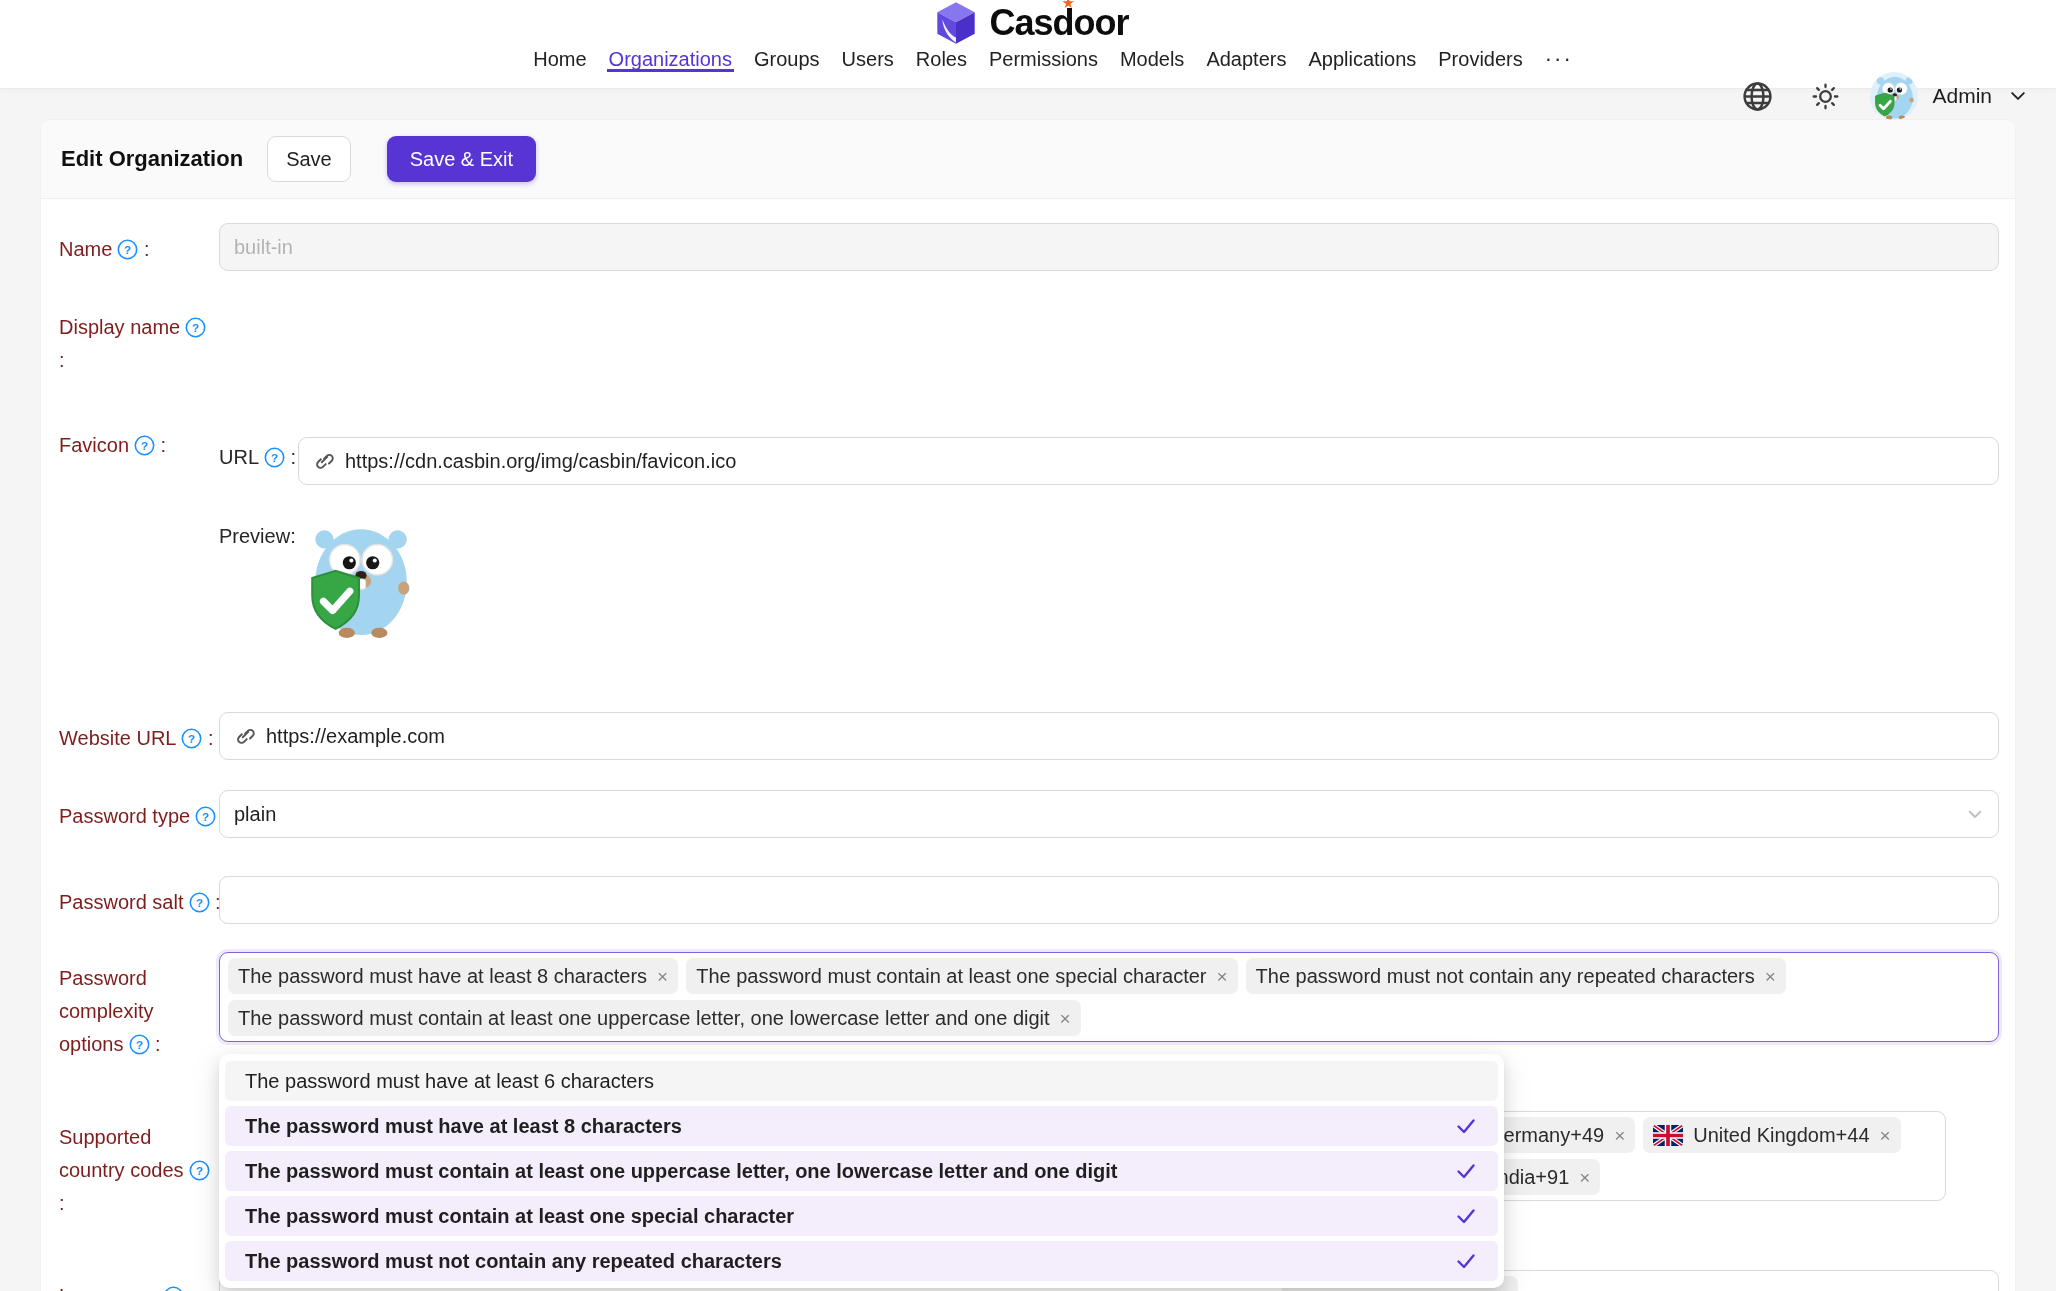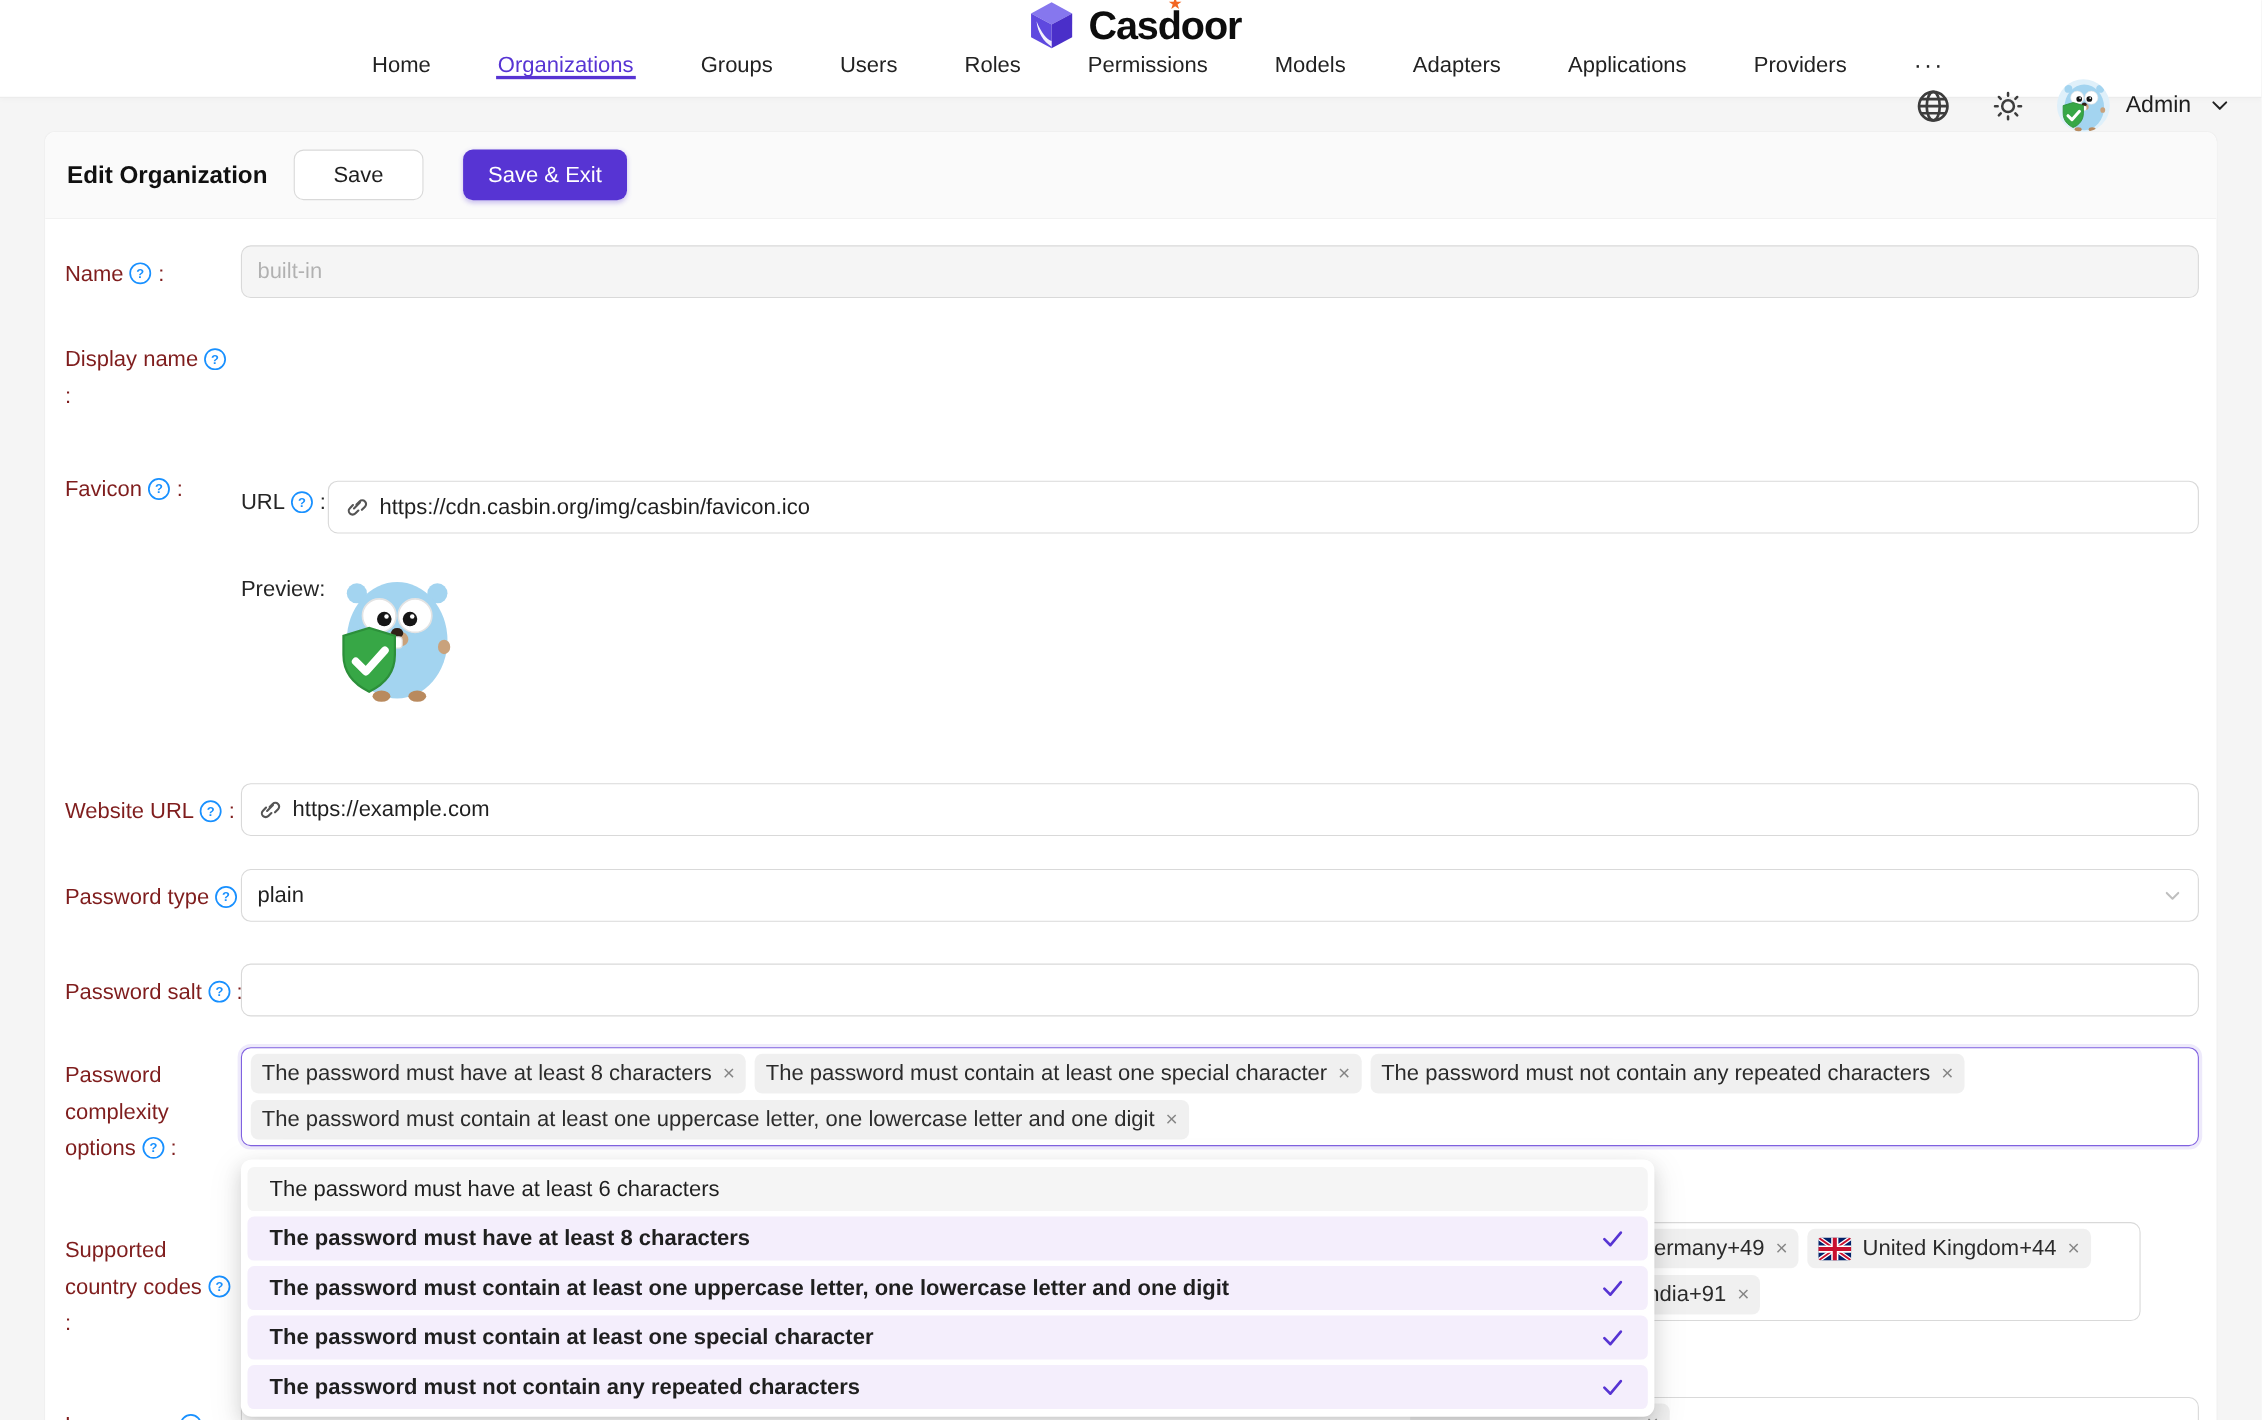--- a/index.html
+++ b/index.html
@@ -12,38 +12,38 @@
   .topbar {
     position: relative; z-index: 50; height: 88px; background:#fff;
     display:flex; align-items:center; padding:0 28px 0 34px;
     box-shadow: 0 1px 0 #ebebeb, 0 2px 6px rgba(0,0,0,.03);
     flex-direction: column;
   }
   .logo { display:flex; align-items:center; gap:10px; position:relative; cursor:pointer; }
   .logo svg { width:46px; height:46px; }
   .logo-text { font-size:36px; font-weight:bold; color:#0d0d0d; letter-spacing:-1px; }
   .logo-star { position:absolute; top:-6px; left:128px; color:#f26522; font-size:15px; }
-  .mainnav { display:flex; align-items:flex-start; gap:61px; margin-left:44px; height:100%; }
+  .mainnav { display:flex; align-items:flex-start; gap:22px; margin-left:44px; height:100%; }
   .nav-item { font-size:20px; color:#222; height:100%; display:flex; align-items:center; position:relative; cursor:pointer; white-space:nowrap; }
   .nav-item.active { color:#5734d3; }
   .nav-item.active::after { content:""; position:absolute; left:-2px; right:-2px; bottom:0; height:3px; background:#5734d3; }
   .nav-more { font-size:22px; color:#222; letter-spacing:2px; cursor:pointer; }
   .header-right { margin-left:auto; display:flex; align-items:center; }
   .hicon { flex:none; cursor:pointer; }
   .hicon.globe { width:31px; height:31px; margin-right:38px; }
   .hicon.sun { width:29px; height:29px; margin-right:30px; }
   .avatar { width:48px; height:48px; border-radius:50%; overflow:hidden; background:#dff0fa; flex:none; cursor:pointer; }
   .admin-name { font-size:21px; color:#1d1d1d; margin:0 16px 0 14px; cursor:pointer; }
   .hicon.chev { width:20px; height:20px; }
   
   .panel { margin:31px 40px 0 40px; background:#fff; border:1px solid #f0f0f0; border-radius:10px; position:relative; }
   .panel-head { height:79px; display:flex; align-items:center; padding:0 20px; background:#fafafa; border-bottom:1px solid #f0f0f0; border-radius:10px 10px 0 0; }
   .panel-title { font-size:22px; font-weight:700; color:#101010; margin-right:24px; }
   .btn { height:46px; border-radius:9px; font-size:20px; display:inline-flex; align-items:center; cursor:pointer; font-family:inherit; }
-  .btn-default { background:#fff; border:1px solid #d9d9d9; color:#1f1f1f; padding:0 35px; margin-right:36px; }
+  .btn-default { background:#fff; border:1px solid #d9d9d9; color:#1f1f1f; padding:0 18px; margin-right:36px; }
   .btn-primary { background:#5734d3; border:none; color:#fff; padding:0 23px; box-shadow:0 2px 5px rgba(87,52,211,.3); }
   .panel-body { padding:24px 16px 16px 18px; position:relative; }
   
   .frow { display:flex; align-items:flex-start; }
   .flabel { flex:0 0 160px; padding:10px 2px 0 0; font-size:20px; color:#7f1d1d; line-height:33px; }
   .flabel.w176 { flex-basis:176px; margin-right:-16px; }
   .ffield { flex:1 1 auto; min-width:0; }
   .help { width:21px; height:21px; vertical-align:-4px; margin-left:5px; cursor:pointer; }
   .input { height:48px; border:1px solid #d9d9d9; border-radius:9px; background:#fff; display:flex; align-items:center; padding:0 14px; font-size:20px; color:#1f1f1f; }
   .input.disabled { background:#f5f5f5; color:rgba(0,0,0,.28); }

